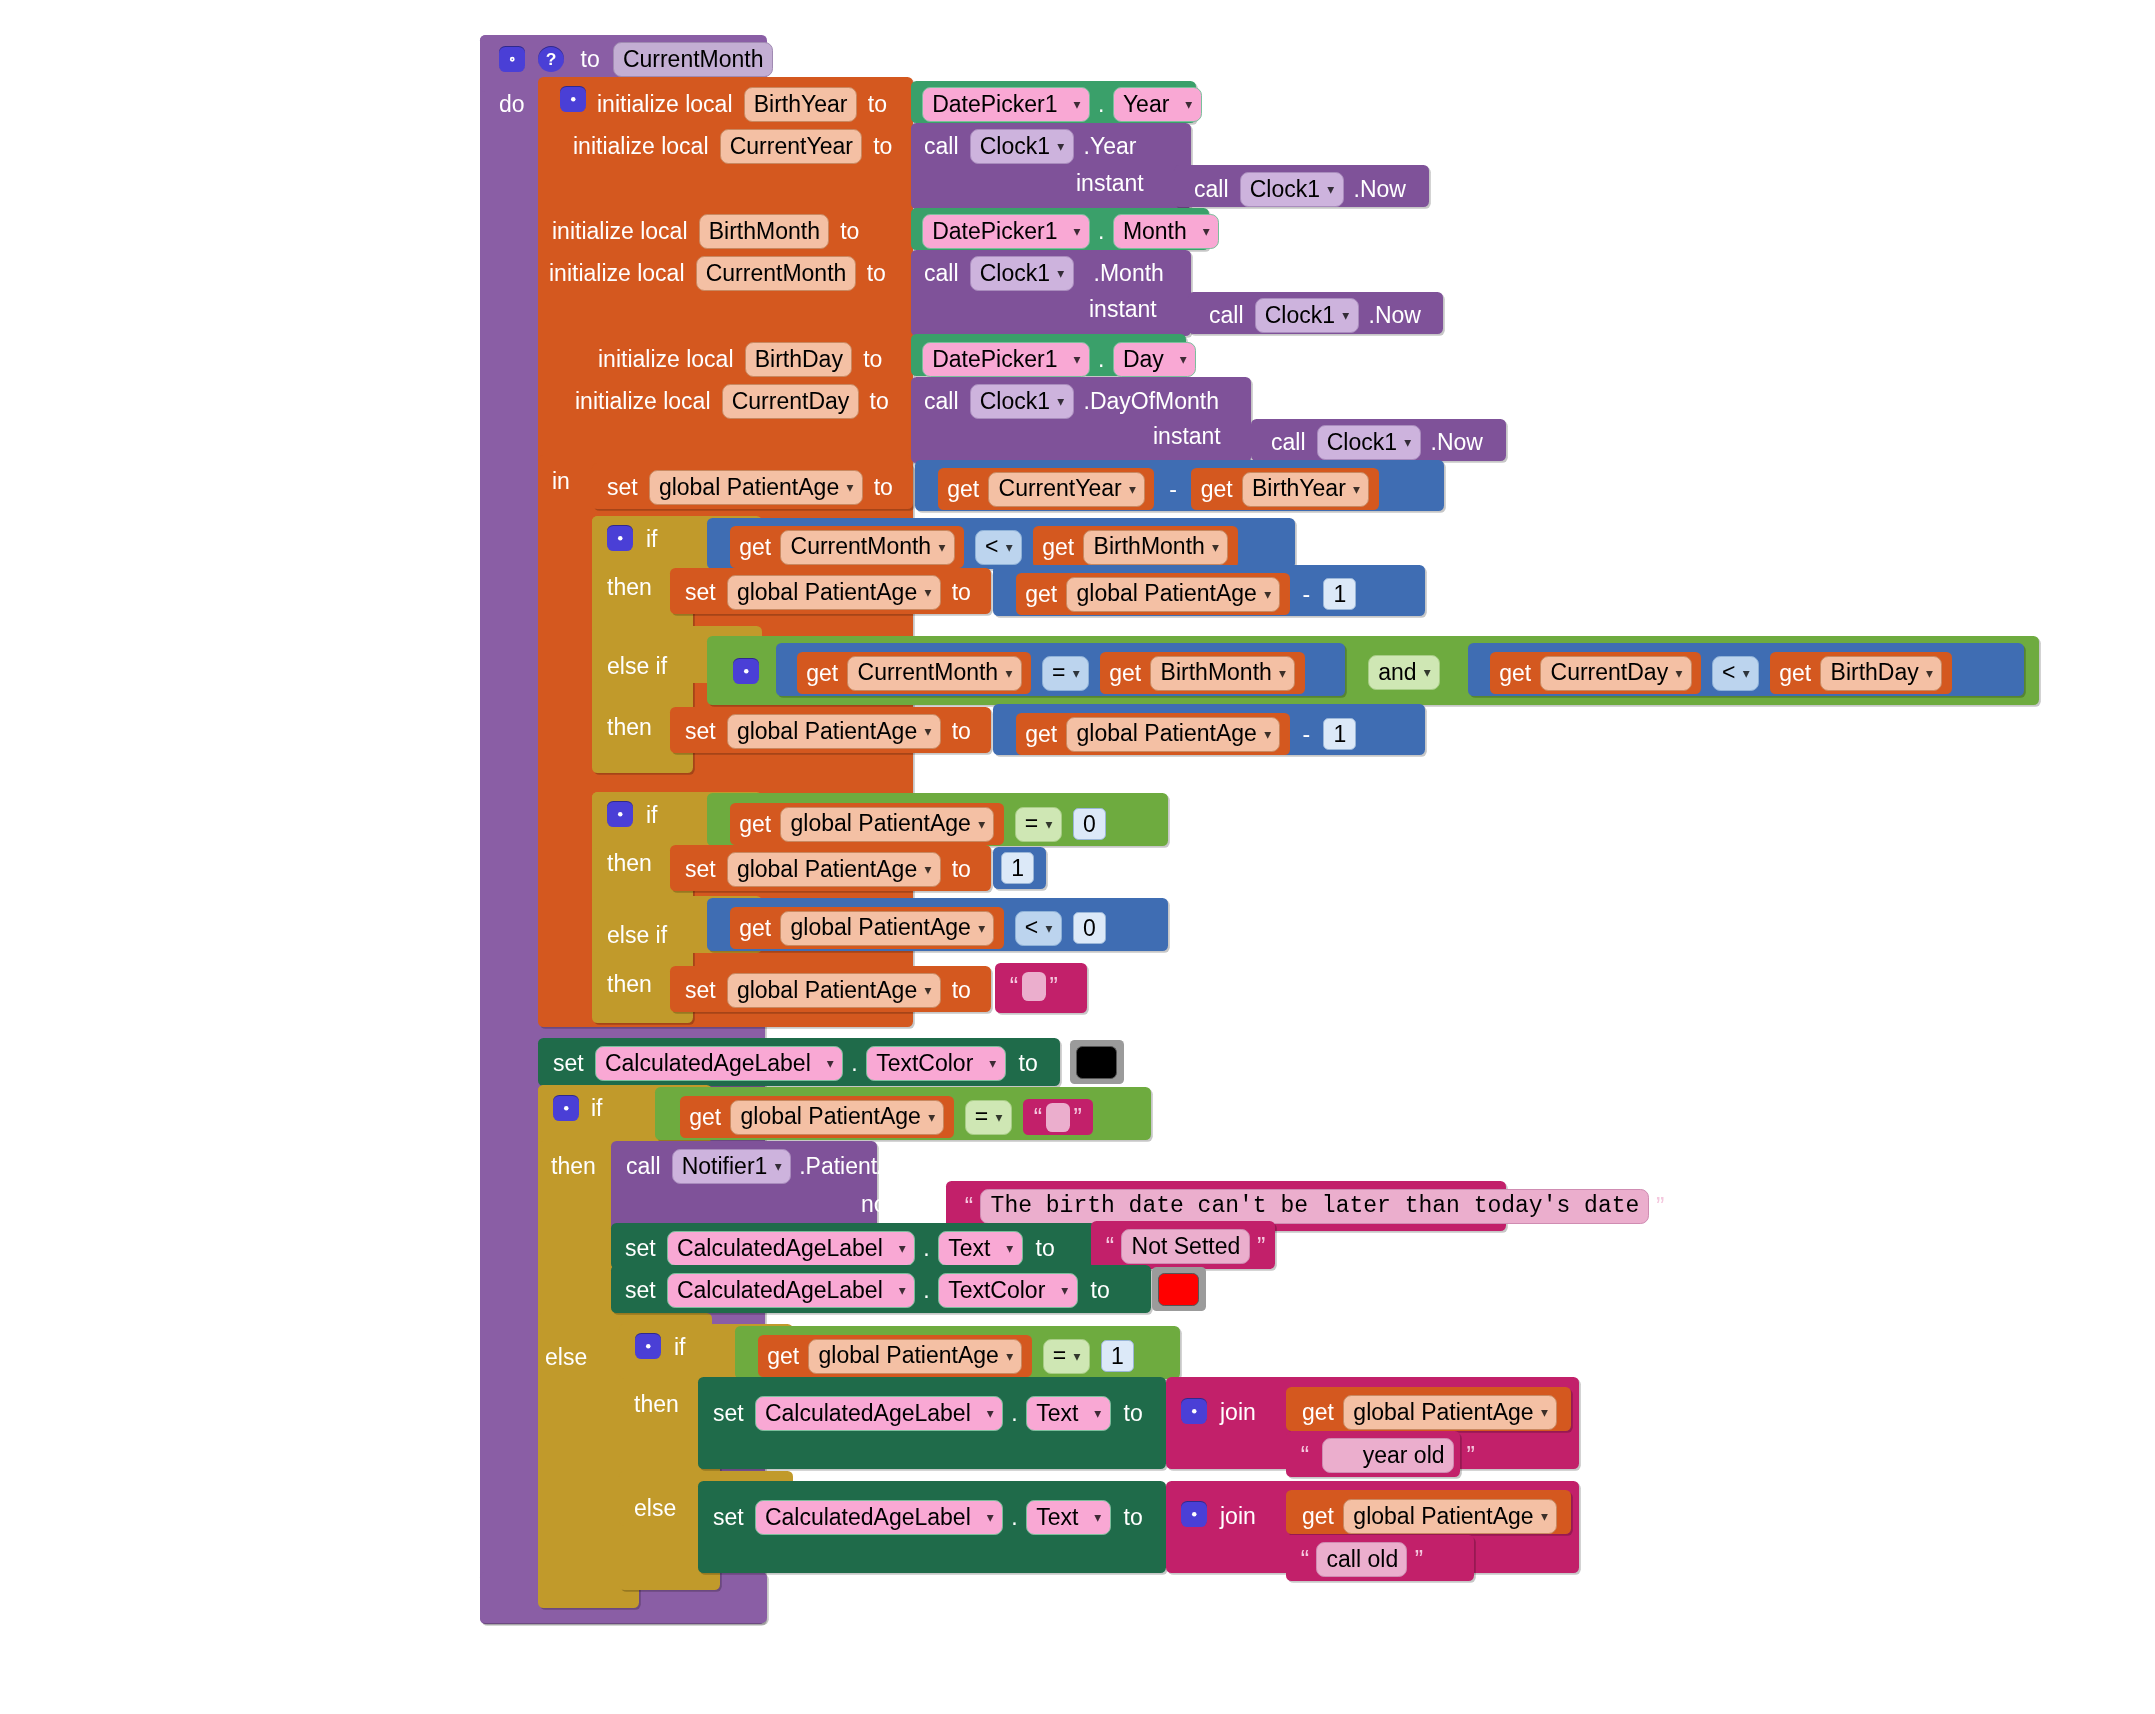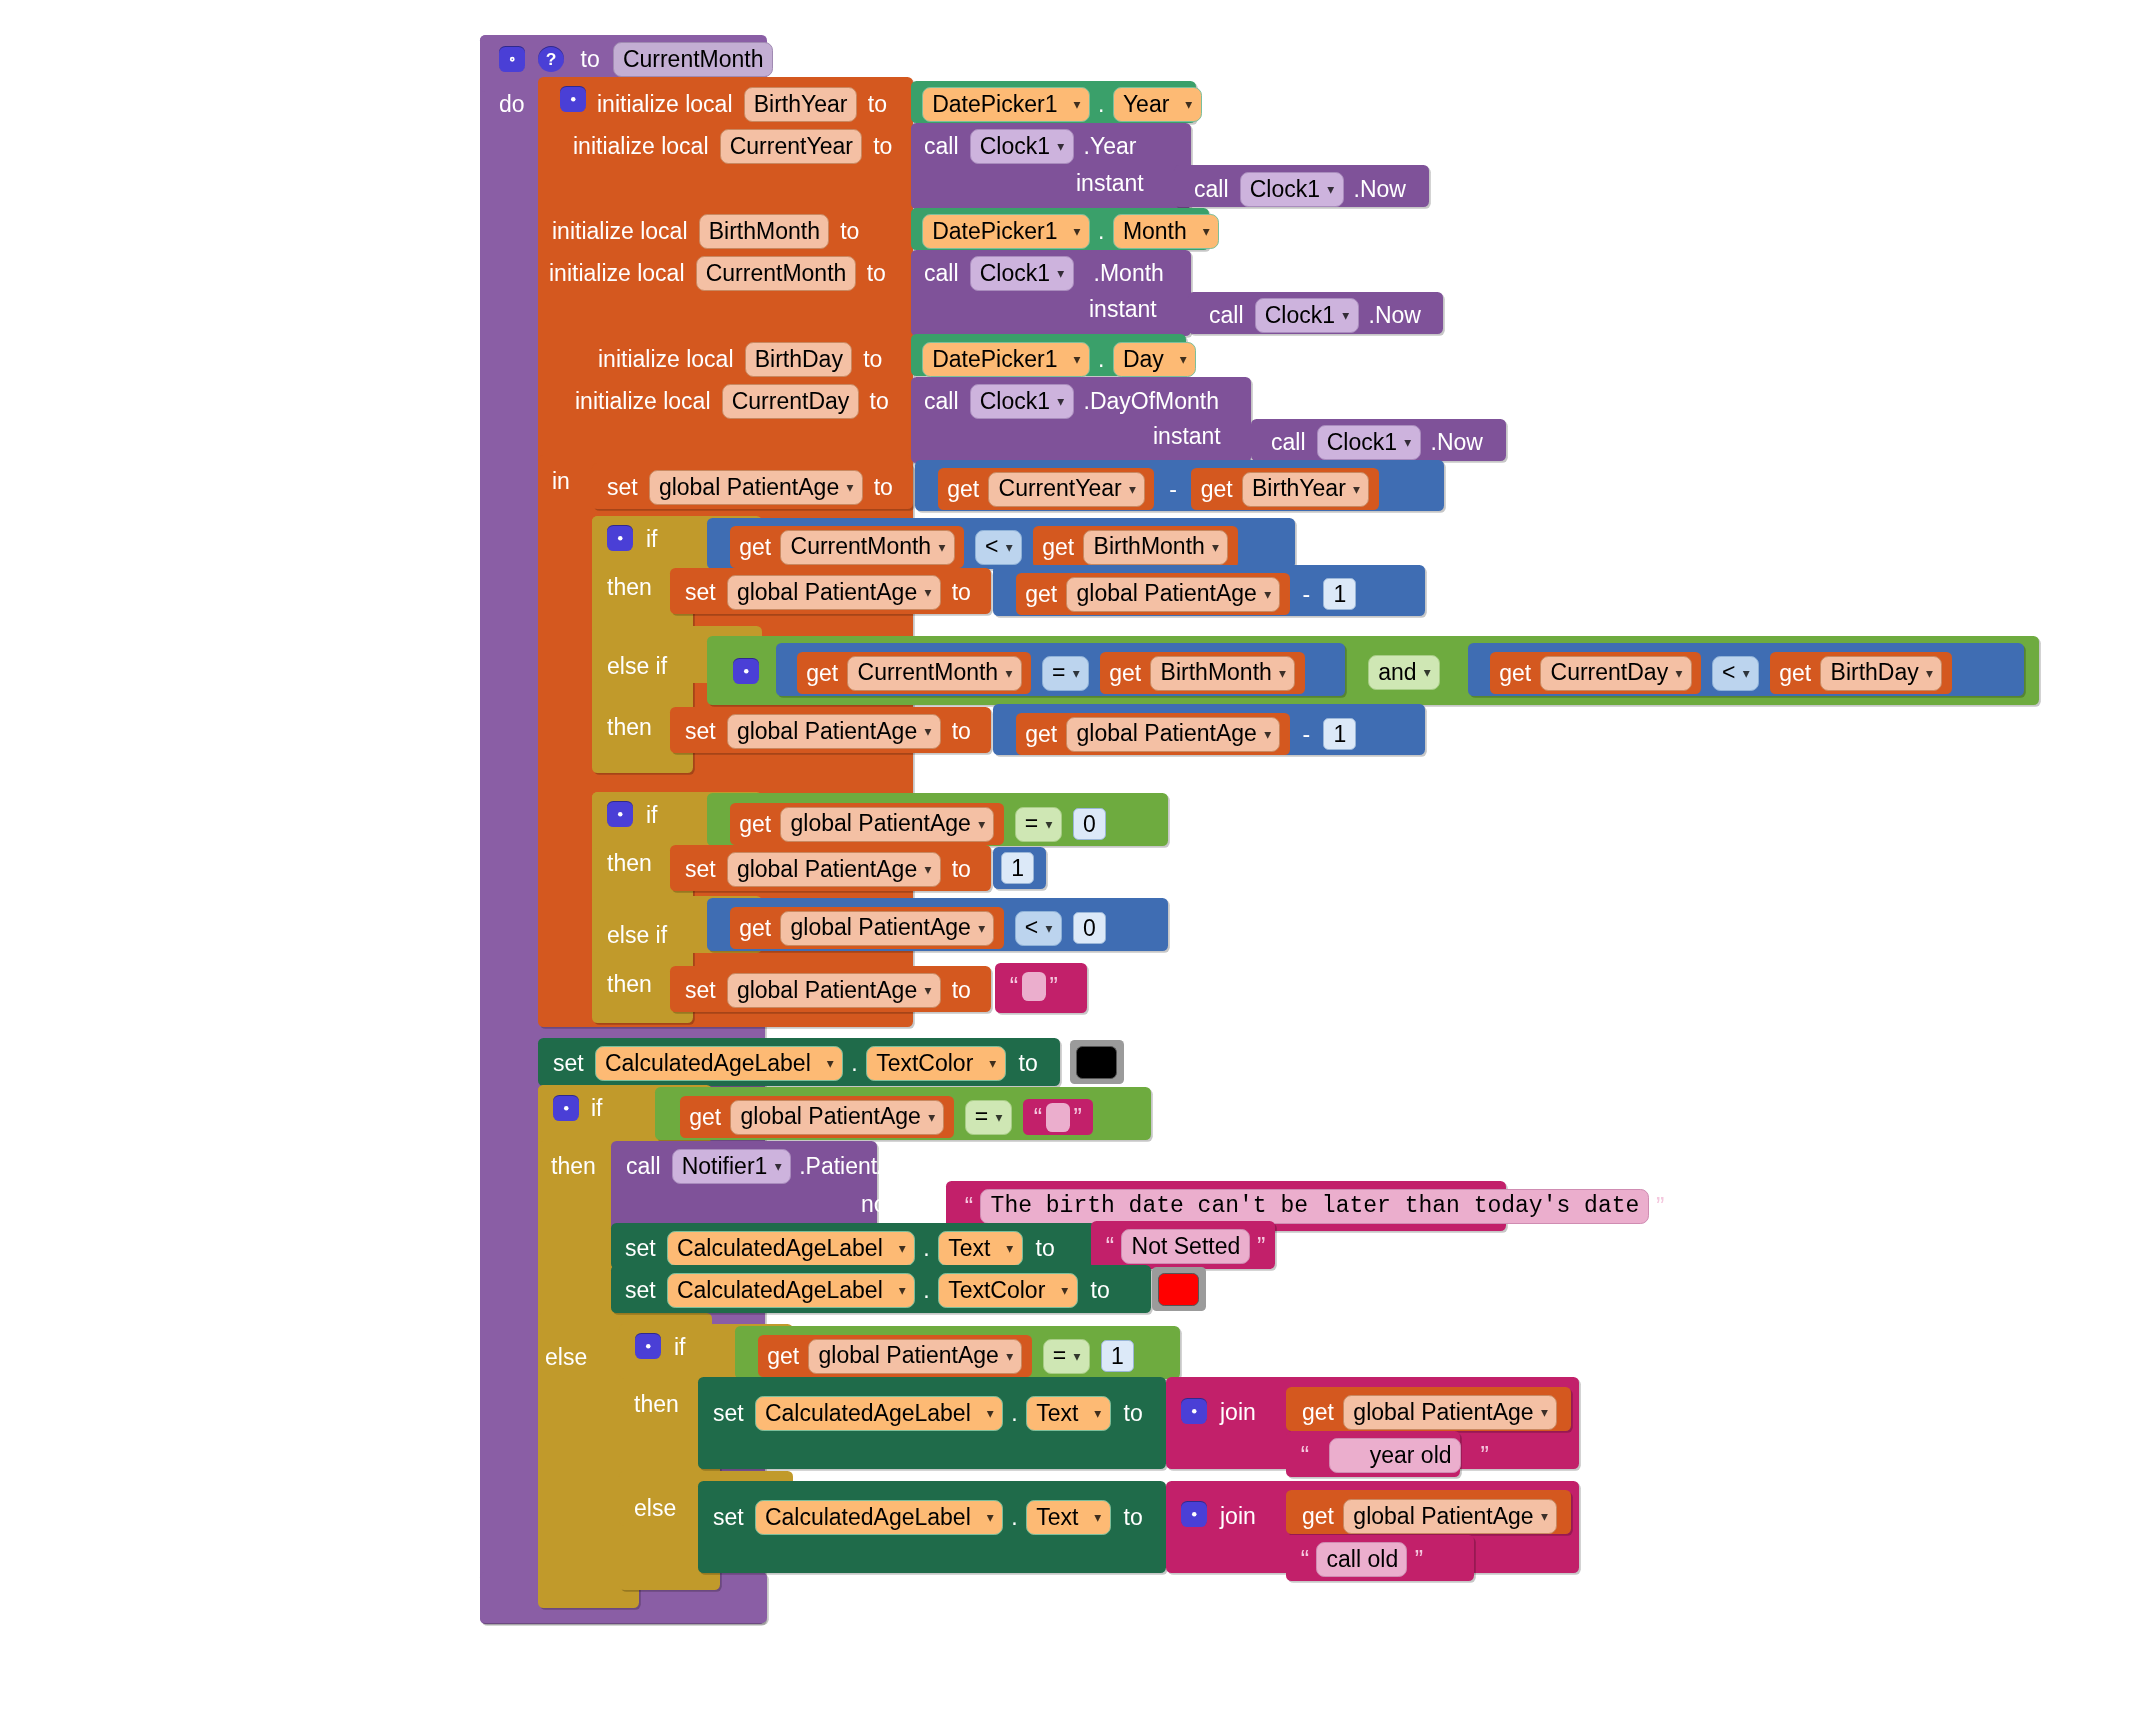--- a/index.html
+++ b/index.html
@@ -27,21 +27,21 @@
   .gear svg{display:block;}
   .qmark{border-radius:50%;font-weight:bold;font-size:17.4px;}
   .row{position:absolute;display:flex;align-items:center;white-space:nowrap;}
 
   
   .c-proc      {background:#8a5ea5;}
   .c-local     {background:#d4581f;}          
   .c-variable  {background:#d4581f;}
   .c-var-fld   {background:#f4c0a4;border:0.9px solid #c98860;}
   .c-comp-get  {background:#3aa06a;}          
-  .c-comp-fld  {background:#fdba74;border:0.9px solid #7bbf9c;gap:16px;}
+  .c-comp-fld  {background:#f9a8d4;border:0.9px solid #7bbf9c;gap:16px;}
   .c-comp-set  {background:#1f6b4a;}          
   .c-call      {background:#7f5299;}          
   .c-call-fld  {background:#cdb3dd;border:0.9px solid #a98cbd;}
   .c-math      {background:#3f6db3;}          
   .c-math-fld  {background:#bcd4ee;border:0.9px solid #8fb2d8;}
   .c-logic     {background:#6eab3f;}          
   .c-logic-fld {background:#cfe7b4;border:0.9px solid #a8cd86;}
   .c-ctrl      {background:#c19a2b;}          
   .c-text      {background:#c2206a;}          
   .c-text-fld  {background:#ebaecd;border:0.9px solid #cf8cb2;}
@@ -612,21 +612,21 @@
 <div class="row" style="left:1302px;top:1395px;">
   <span class="lbl">get</span>
   <span class="fld c-var-fld" style="margin-left:9.2px;">
       <span>global PatientAge</span>
       <span class="caret">▾</span>
     </span>
 </div>
 <div class="blk c-text shadow" style="left:1286px;top:1431px;width:174px;height:46px;"></div>
 <div class="row" style="left:1297px;top:1438px;">
   <span class="quote">“</span>
-  <span class="fld c-text-fld" style="margin:0 16px;padding-left:40px;">year old</span>
+  <span class="fld c-text-fld" style="margin:0 9px;padding-left:40px;">year old</span>
   <span class="quote">”</span>
 </div>
 
 <div class="blk c-comp-set shadow" style="left:698px;top:1481px;width:468px;height:92px;"></div>
 <div class="row" style="left:713px;top:1500px;">
   <span class="lbl">set</span>
   <span class="fld c-comp-fld" style="margin-left:11px;">
       <span>CalculatedAgeLabel</span>
       <span class="caret">▾</span>
     </span>

